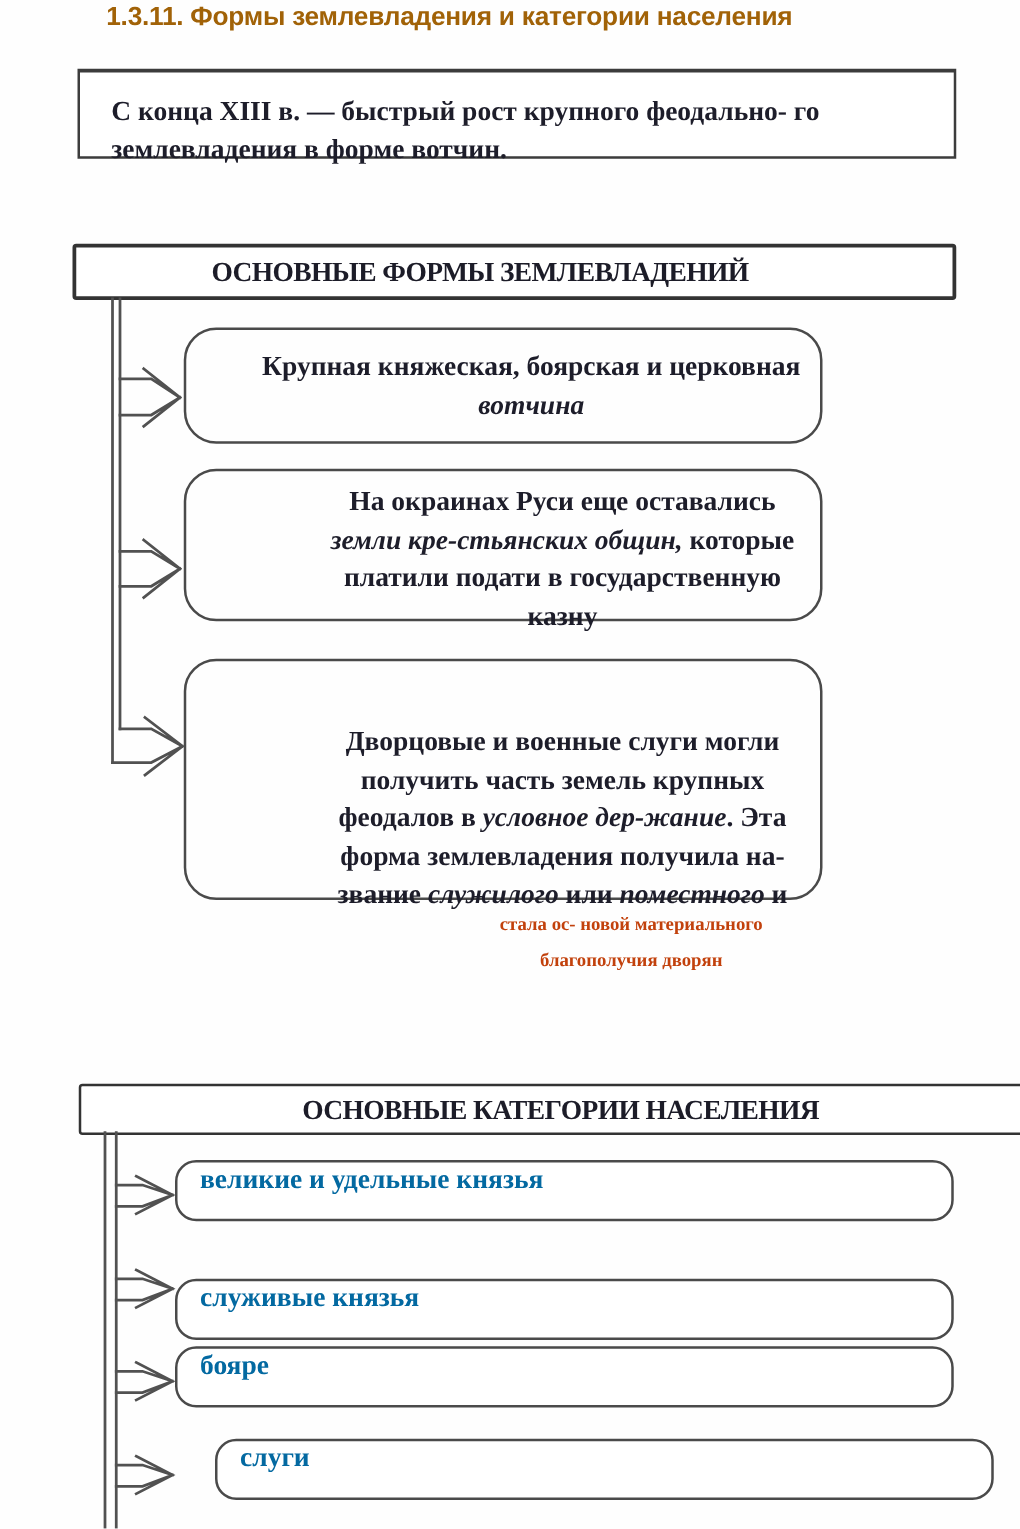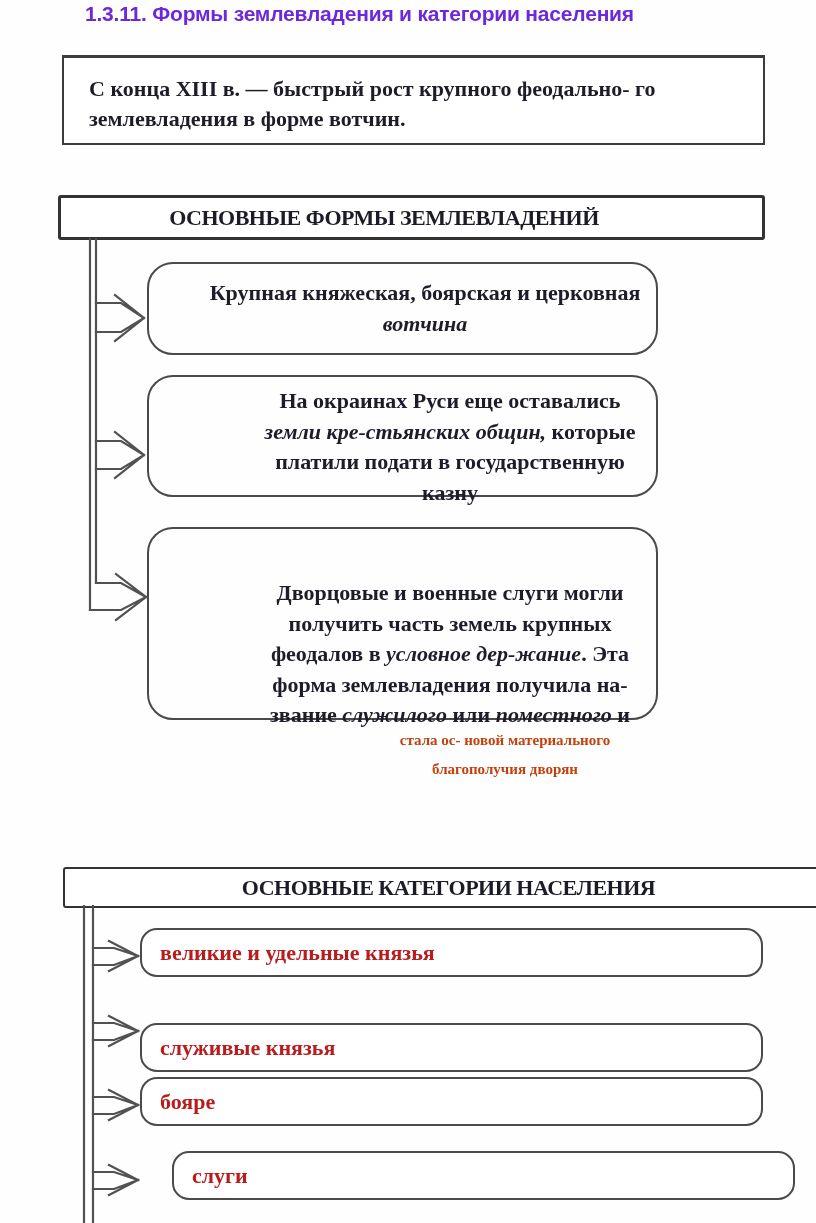--- a/index.html
+++ b/index.html
@@ -6,26 +6,26 @@
   .page{
     position:relative;width:816px;height:1223px;overflow:hidden;
     background:#fefefe;
     font-family:"Liberation Serif","DejaVu Serif",serif;
     color:#1d1d25;
   }
   
   .title{
     position:absolute;left:85px;top:2px;
     font-family:"Liberation Sans","DejaVu Sans",sans-serif;
-    font-weight:700;font-size:21px;letter-spacing:-0.2px;color:#6d28d9;
+    font-weight:700;font-size:21px;letter-spacing:-0.2px;color:#a16207;
     white-space:nowrap;
   }
   
   .intro{
-    position:absolute;left:62px;top:55px;width:703px;height:90px;
+    position:absolute;left:62px;top:55px;width:703px;height:72px;
     border:2px solid #3c3c3c;border-top-width:3px;box-sizing:border-box;
     background:#fff;
   }
   .intro-text{
     position:absolute;left:25px;top:16px;
     font-weight:700;font-size:22px;line-height:30px;color:#1d1d2a;
   }
   .intro-text .ln{display:block;white-space:nowrap;}
   
   .hdr{
@@ -59,22 +59,22 @@
   
   .overflow-text{
     position:absolute;left:242px;top:726px;width:526px;
     font-weight:700;font-size:15px;line-height:29px;text-align:center;
     color:#c2410c;z-index:3;
   }
   
   .cat{
     position:absolute;left:140px;width:623px;height:49px;box-sizing:border-box;
     border:2.5px solid #4a4a4a;border-radius:17px;background:#fff;
-    display:flex;align-items:center;
-    font-weight:700;font-size:22px;color:#b91c1c;
+    display:flex;
+    font-weight:700;font-size:22px;color:#0369a1;
     padding-left:18px;white-space:nowrap;z-index:2;
   }
   .cat1{top:928px;}
   .cat2{top:1003px;margin-top:20px;}
   .cat3{top:1077px;}
   .cat4{top:1151px;margin-left:32px;}
   
   .flow-svg{position:absolute;left:0;top:0;z-index:4;pointer-events:none;}
 </style>
 </head>

